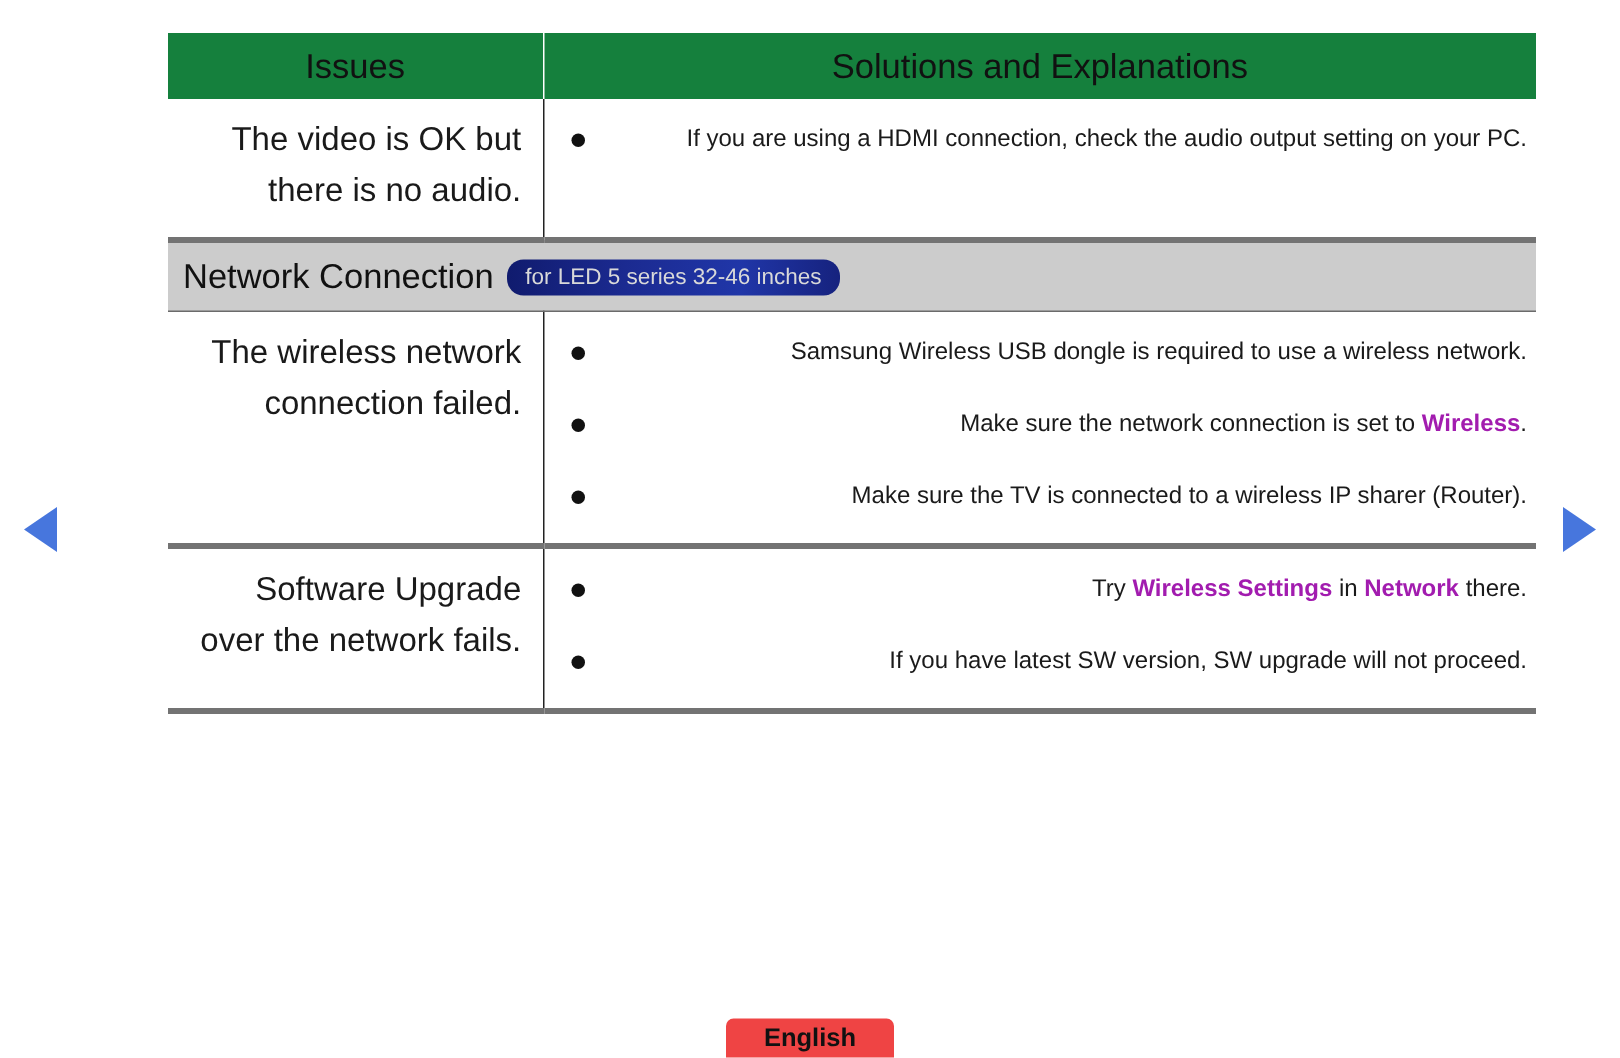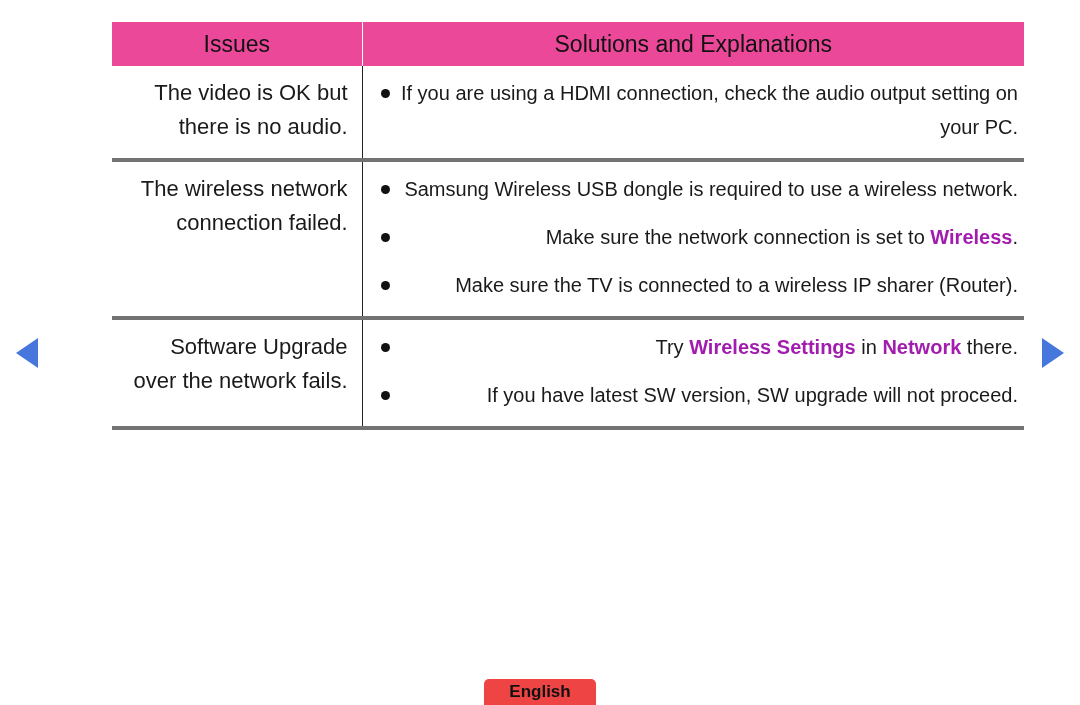--- a/index.html
+++ b/index.html
@@ -45,21 +45,21 @@
   }
   table.troubleshoot {
     width: 912px;
     border-collapse: collapse;
     table-layout: fixed;
   }
   table.troubleshoot col.c-issue { width: 250px; }
   table.troubleshoot col.c-sol   { width: 662px; }
 
   thead th {
-    background: #ec4899;
+    background: #15803d;
     color: #111111;
     font-weight: normal;
     font-size: 23px;
     height: 44px;
     text-align: center;
     vertical-align: middle;
     border: none;
     padding: 0;
   }
   thead th.th-issue { border-right: 1px solid #ffffff; }
@@ -117,21 +117,21 @@
 
   
   ul.bullets {
     list-style: none;
     margin: 0;
     padding: 0;
   }
   ul.bullets > li {
     position: relative;
     padding-left: 29px;
-    font-size: 20px;
+    font-size: 16px;
     line-height: 34px;
     color: #1a1a1a;
     margin-bottom: 14px;
   }
   ul.bullets > li:last-child { margin-bottom: 0; }
   ul.bullets > li::before {
     content: "";
     position: absolute;
     left: 18px;
     top: 13px;
@@ -183,20 +183,28 @@
     </thead>
     <tbody id="tbody">
         <tr class="data-row">
           <td class="issue-cell">The video is OK but there is no audio.</td>
           <td class="sol-cell">
             <ul class="bullets">
               <li><span>If you are using a HDMI connection, check the audio output setting on your PC.</span></li>
             </ul>
           </td>
         </tr>
+        <tr class="section-row">
+          <td colspan="2">
+            <div class="section-inner">
+              <span class="section-title">Network Connection</span>
+              <span class="model-badge">for LED 5 series 32-46 inches</span>
+            </div>
+          </td>
+        </tr>
         <tr class="data-row">
           <td class="issue-cell">The wireless network connection failed.</td>
           <td class="sol-cell">
             <ul class="bullets">
               <li><span>Samsung Wireless USB dongle is required to use a wireless network.</span></li>
               <li><span>Make sure the network connection is set to </span><span class="hl">Wireless</span><span>.</span></li>
               <li><span>Make sure the TV is connected to a wireless IP sharer (Router).</span></li>
             </ul>
           </td>
         </tr>

